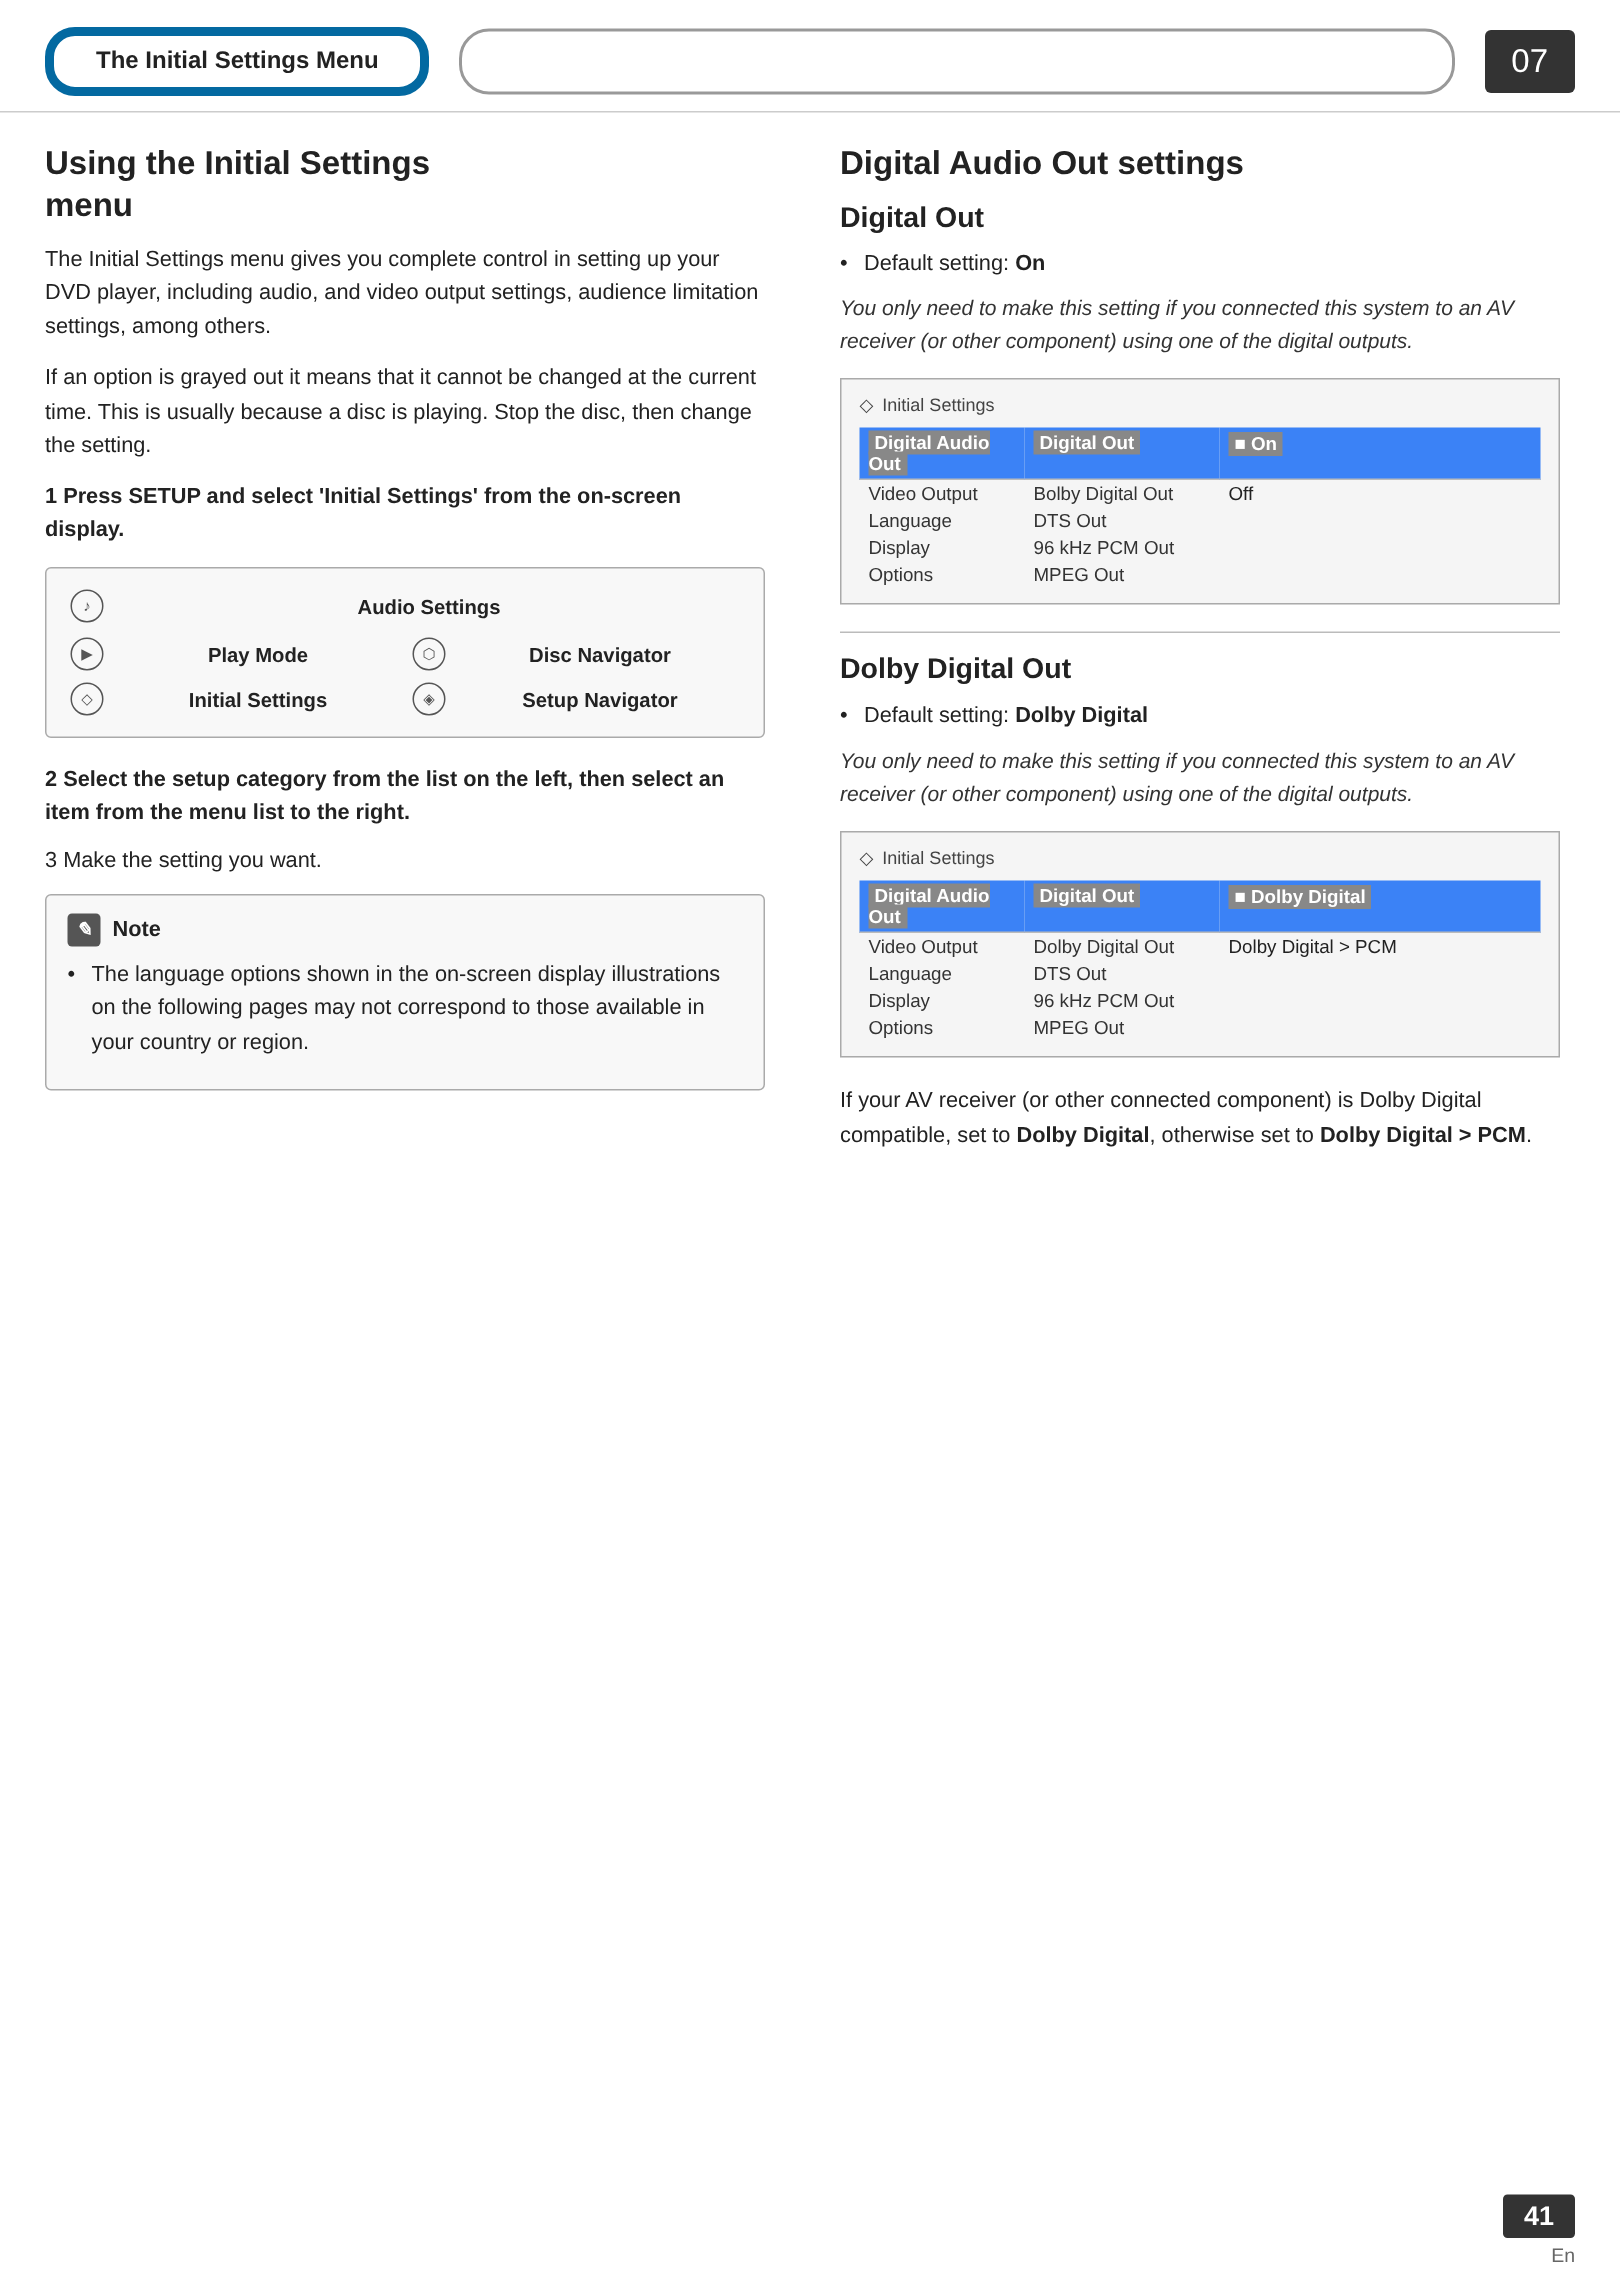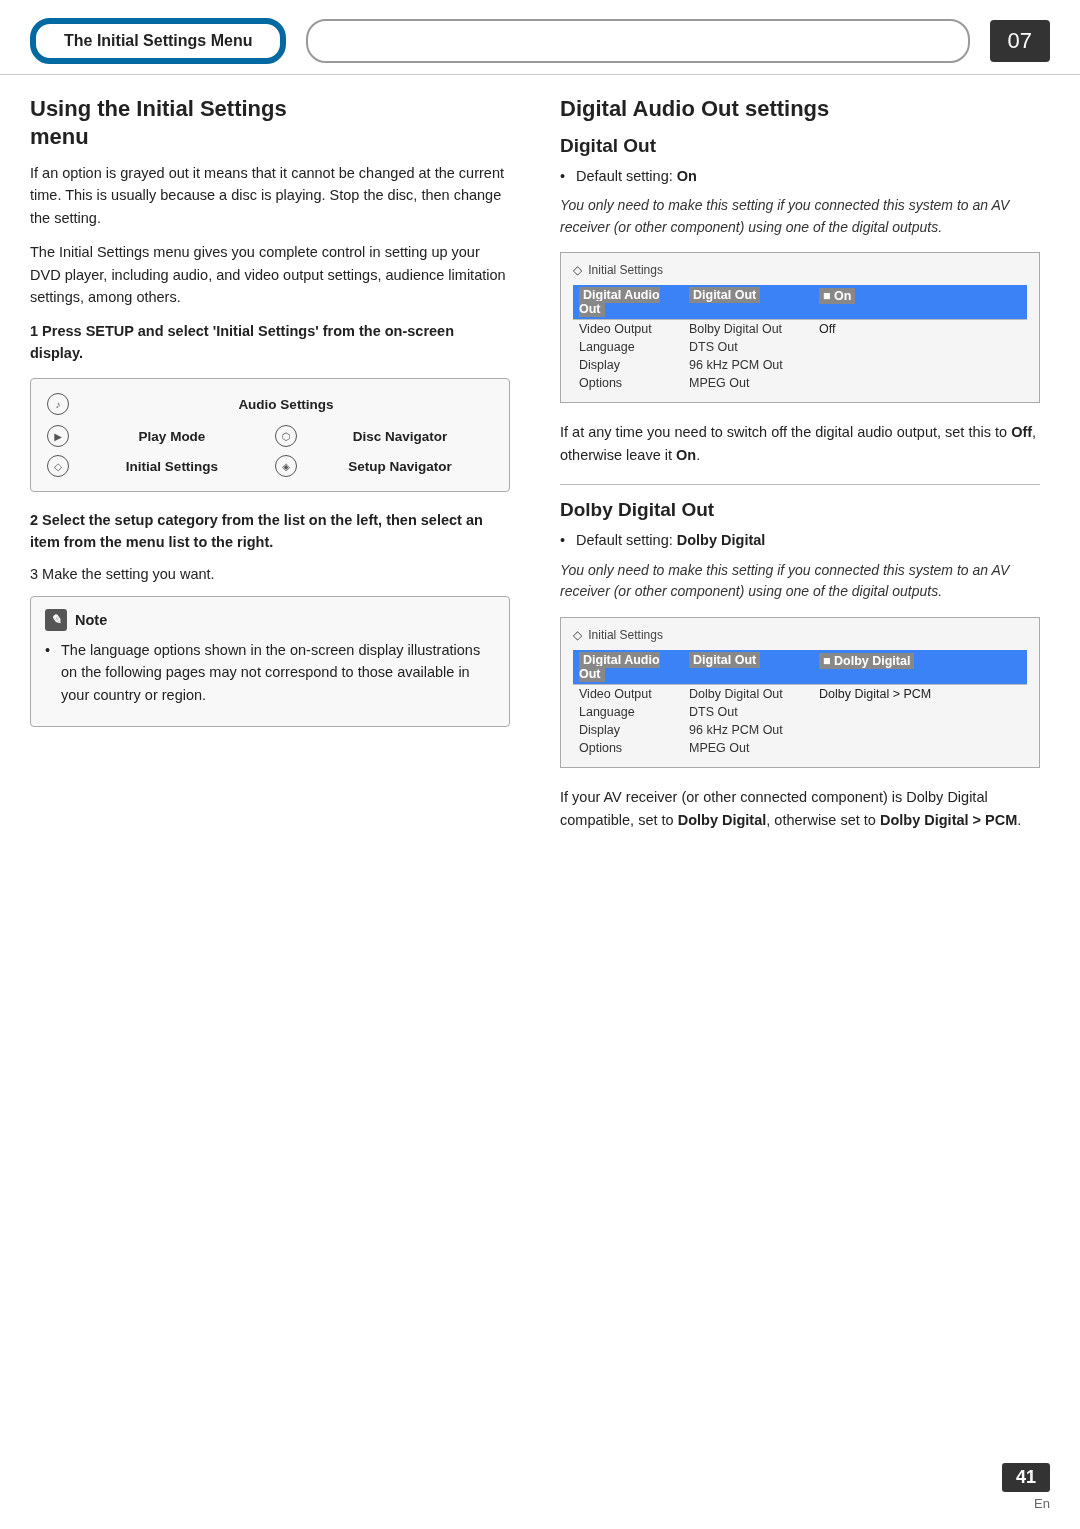--- a/index.html
+++ b/index.html
@@ -293,22 +293,22 @@
 
 <div class="content-area">
 
   <div class="left-col">
 
     <div class="section-title">
       <span>Using the Initial Settings</span><br>
       <span>menu</span>
     </div>
 
+    <p class="body-text">The Initial Settings menu gives you complete control in setting up your DVD player, including audio, and video output settings, audience limitation settings, among others.</p>
     <p class="body-text">If an option is grayed out it means that it cannot be changed at the current time. This is usually because a disc is playing. Stop the disc, then change the setting.</p>
-    <p class="body-text">The Initial Settings menu gives you complete control in setting up your DVD player, including audio, and video output settings, audience limitation settings, among others.</p>
 
     <p class="bold-instruction">1   Press SETUP and select 'Initial Settings' from the on-screen display.</p>
 
     <div class="menu-box">
 
       <div class="menu-box-row menu-box-top-row">
         <span class="menu-item-icon">♪</span>
         <span class="menu-item-label">Audio Settings</span>
       </div>
 
@@ -377,21 +377,20 @@
         </tr>
         <tr>
           <td class="col-left">Options</td>
           <td class="col-mid">MPEG Out</td>
           <td class="col-right"></td>
         </tr>
       </tbody>
         </table>
     </div>
 
-    <p class="body-text">If at any time you need to switch off the digital audio output, set this to <strong>Off</strong>, otherwise leave it <strong>On</strong>.</p>
 
     <hr class="divider-line">
 
     <div class="subsection-title">Dolby Digital Out</div>
     <div class="bullet-item">Default setting: <strong>Dolby Digital</strong></div>
     <p class="italic-text">You only need to make this setting if you connected this system to an AV receiver (or other component) using one of the digital outputs.</p>
 
     <div class="settings-screen">
       <div class="settings-screen-header">
         <span>◇</span>

